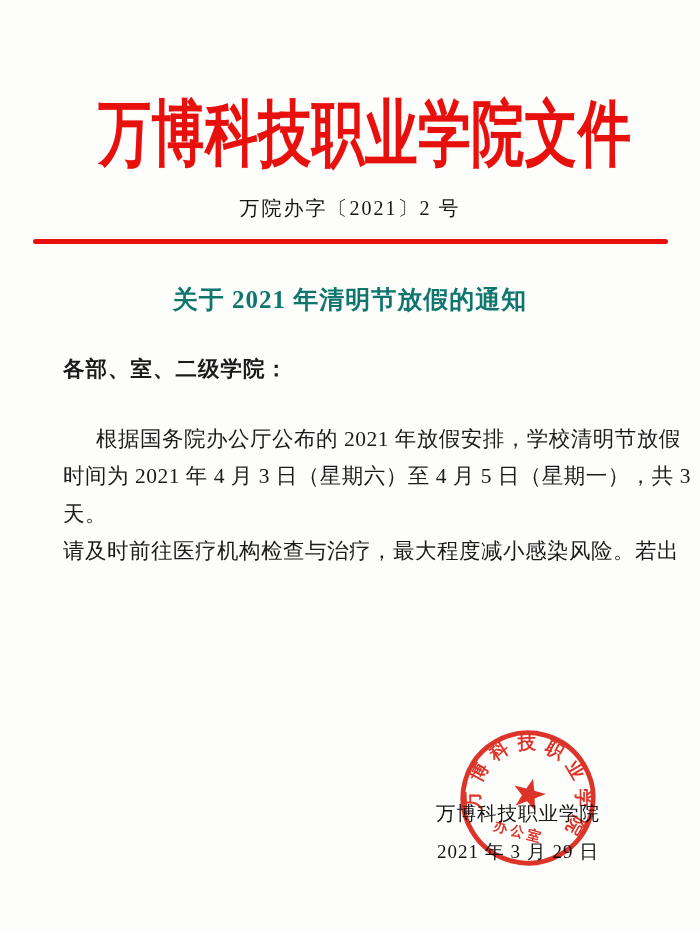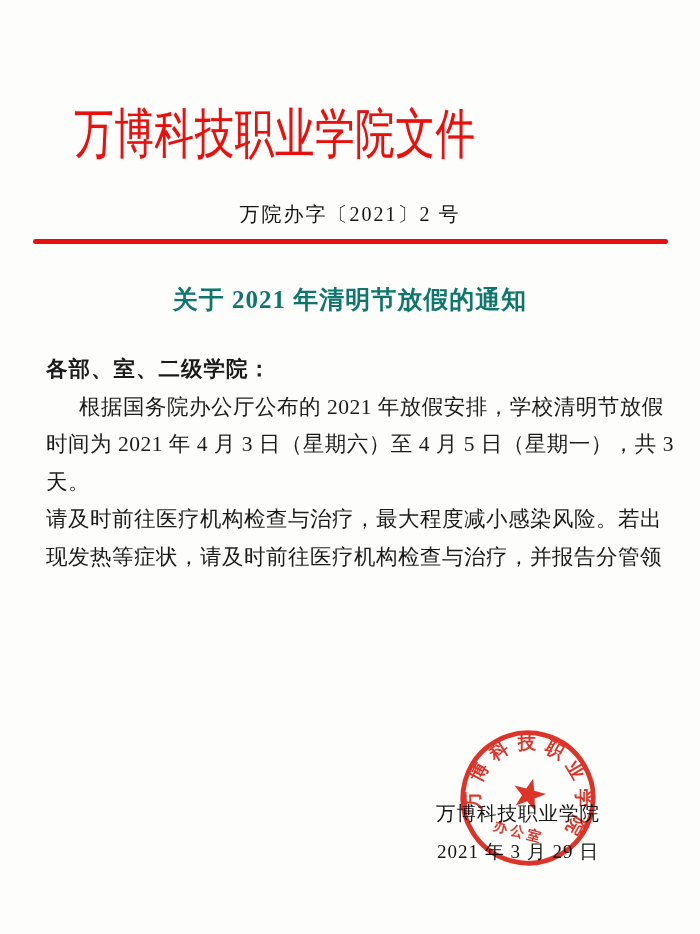--- a/index.html
+++ b/index.html
@@ -7,36 +7,36 @@
     position:relative;
     width:700px;height:934px;
     margin:0 auto;
     background:#fdfdfc;
     overflow:hidden;
     font-family:"Liberation Serif","DejaVu Serif",serif;
     color:#1c1c1c;
   }
   .header-title{
     position:absolute;top:84px;left:0;right:0;
-    text-align:left;
-    font-weight:normal;
-    font-size:54px;
+    text-align:right;
+    font-weight:bold;
+    font-size:72px;
     line-height:100px;
     color:#e7100c;
     white-space:nowrap;
   }
   .header-title .squeeze{
     display:inline-block;
     transform:scaleX(0.73);
     transform-origin:center center;
     letter-spacing:1px;
     text-shadow:0 0 1px rgba(231,16,12,.45);
   }
   .doc-number{
-    position:absolute;top:201px;left:0;right:0;
+    position:absolute;top:195px;left:0;right:0;
     text-align:center;
     font-size:20px;
     letter-spacing:2px;
     color:#141414;
   }
   .red-rule{
     position:absolute;top:239px;left:33px;
     width:635px;height:4.5px;
     background:#e7100c;
     border-radius:3px;
@@ -44,29 +44,29 @@
   .notice-title{
     position:absolute;top:283px;left:0;right:0;
     margin:0;
     text-align:center;
     font-size:25px;
     font-weight:bold;
     letter-spacing:1px;
     color:#0f766e;
   }
   .body-block{
-    position:absolute;top:351px;left:46px;
+    position:absolute;top:351px;left:63px;
     width:580px;
     font-size:21.5px;
     line-height:37.6px;
     color:#1b1b1b;
   }
   .body-line{white-space:nowrap;letter-spacing:0.5px;}
   .salutation{font-weight:bold;letter-spacing:1px;}
-  .indent{text-indent:33px;}
+  .indent{text-indent:33px;margin-top:32px;}
   .sig-block{
     position:absolute;top:800px;right:100px;
     text-align:center;
     color:#151515;
   }
   .sig-name{
     font-size:19.5px;
     letter-spacing:1px;
     white-space:nowrap;
   }
@@ -98,21 +98,20 @@
   <div class="red-rule"></div>
 
   <h1 class="notice-title">关于 2021 年清明节放假的通知</h1>
 
   <div class="body-block">
     <div class="body-line salutation">各部、室、二级学院：</div>
     <div class="body-line indent">根据国务院办公厅公布的 2021 年放假安排，学校清明节放假</div>
     <div class="body-line">时间为 2021 年 4 月 3 日（星期六）至 4 月 5 日（星期一），共 3</div>
     <div class="body-line">天。</div>
     <div class="body-line">请及时前往医疗机构检查与治疗，最大程度减小感染风险。若出</div>
-    <div class="body-line">现发热等症状，请及时前往医疗机构检查与治疗，并报告分管领</div>
   </div>
 
   <div class="sig-block">
     <div class="sig-name">万博科技职业学院</div>
     <div class="sig-date">2021 年 3 月 29 日</div>
   </div>
 
   <svg class="seal" viewBox="0 0 160 160" xmlns="http://www.w3.org/2000/svg">
     <g transform="rotate(15 80 80)" fill="#dd2418" stroke="none">
       <circle cx="80" cy="80" r="75.5" fill="none" stroke="#dd2418" stroke-width="5.5"></circle>

